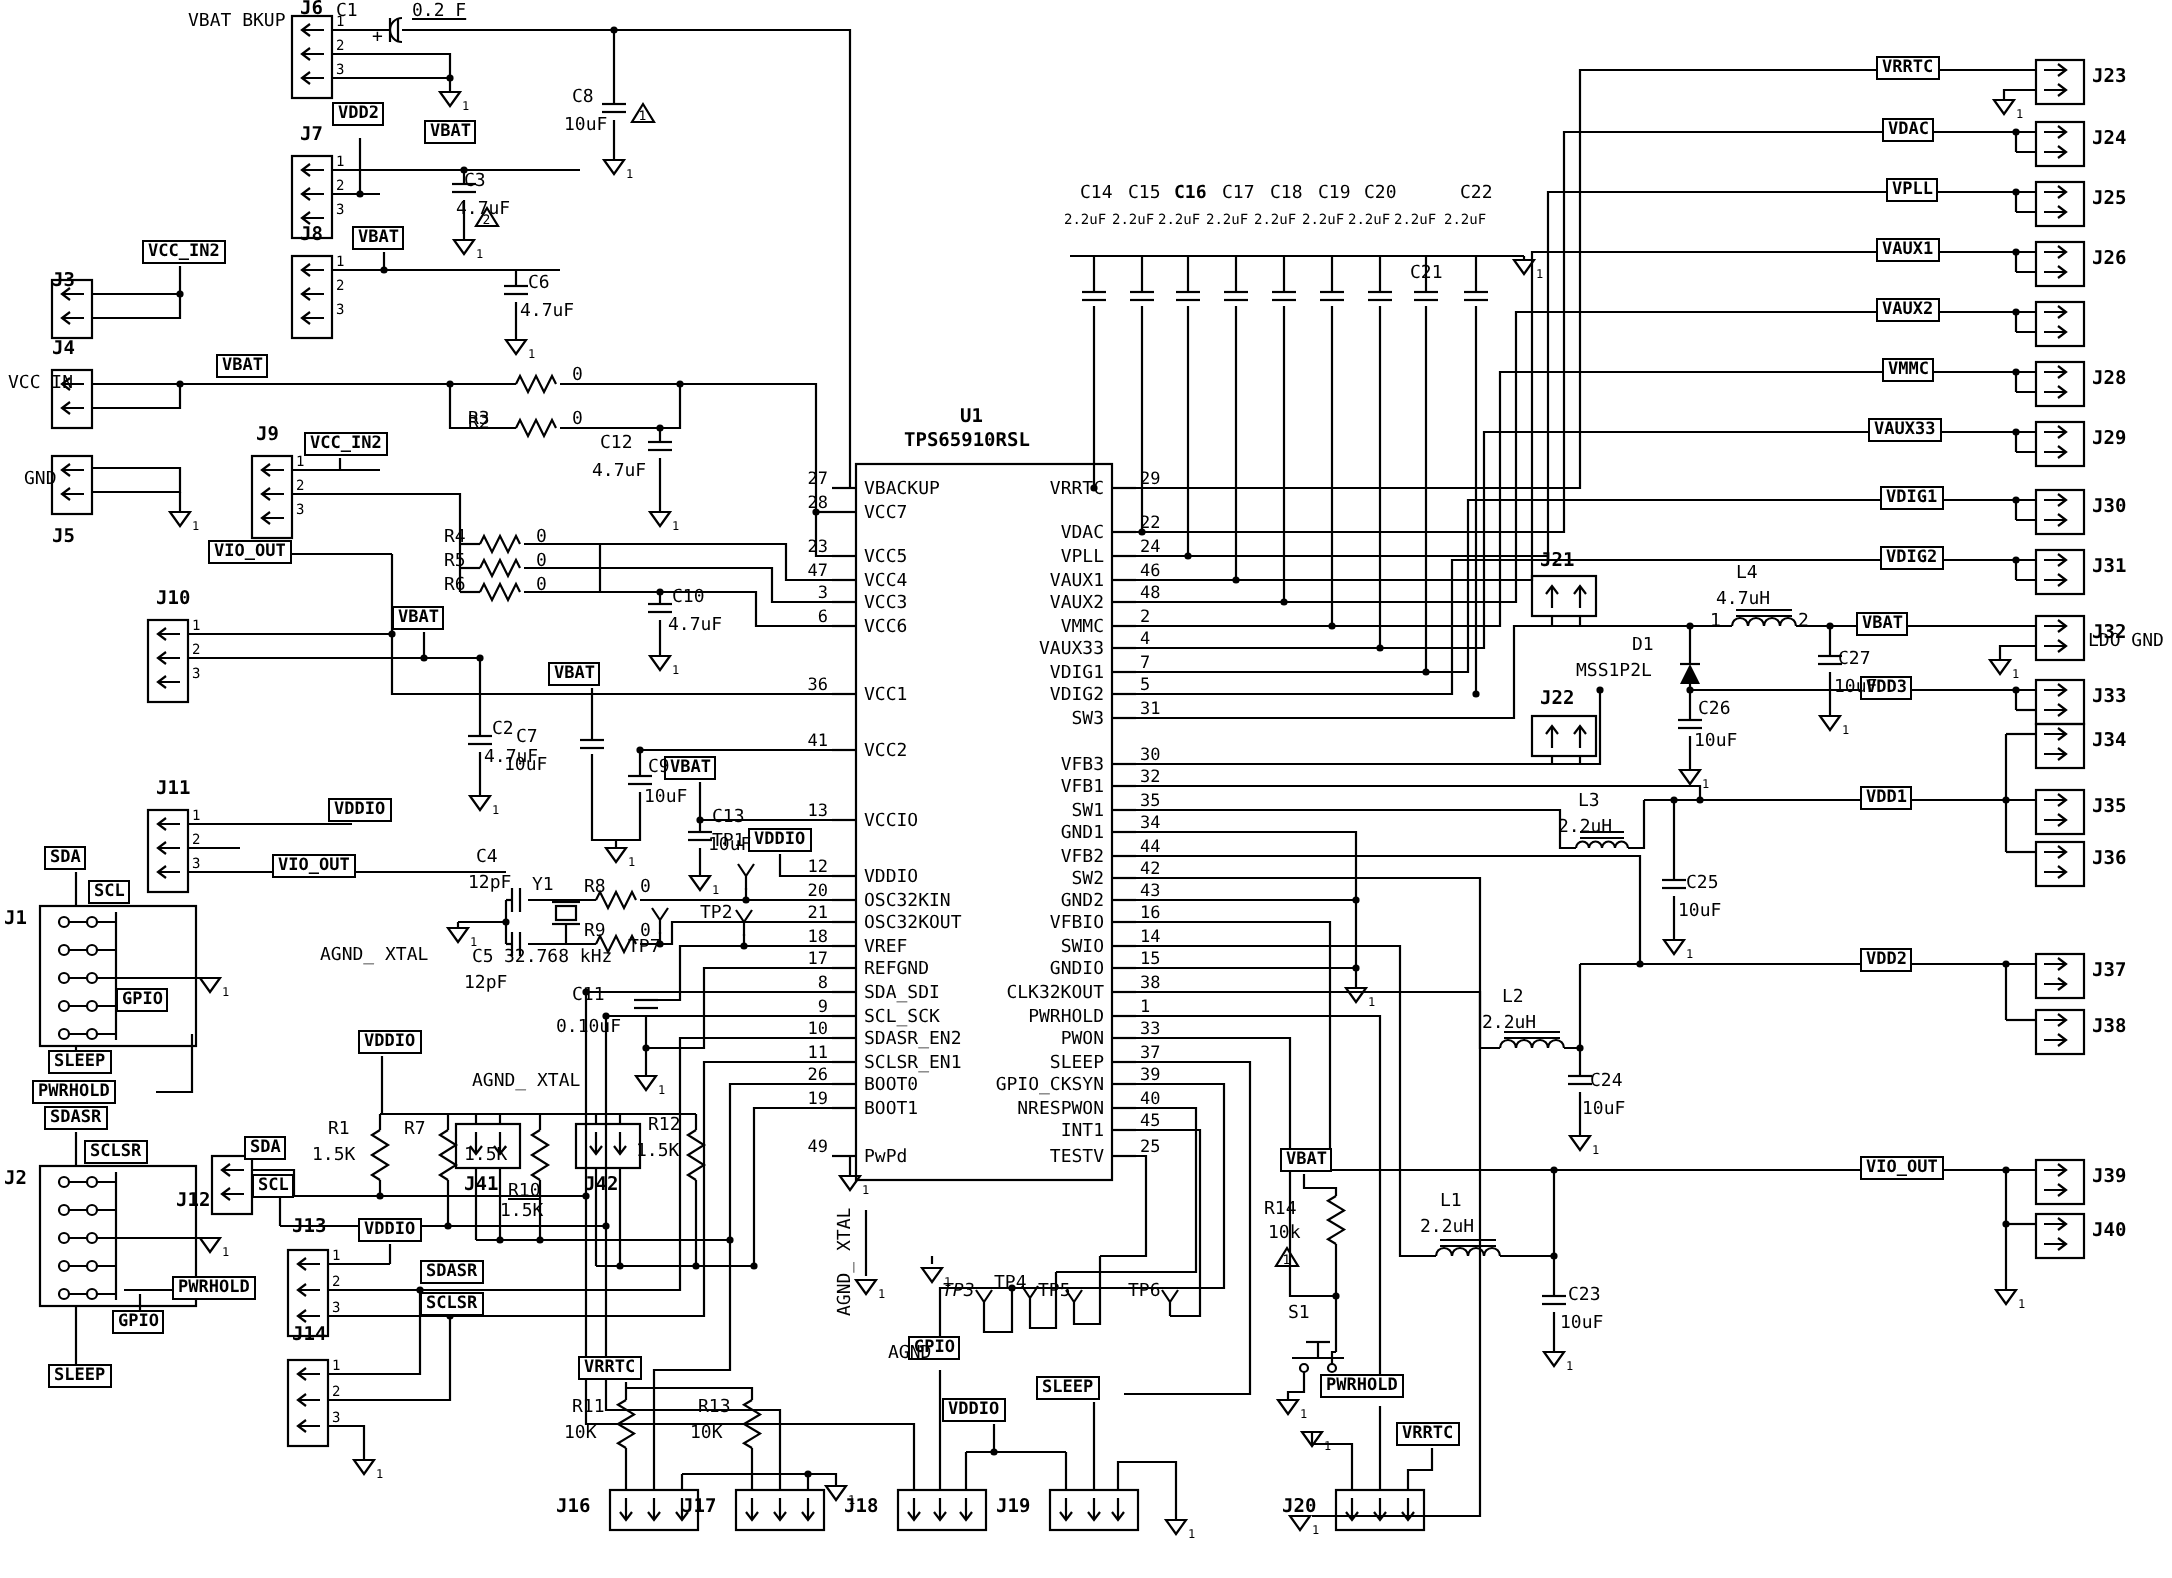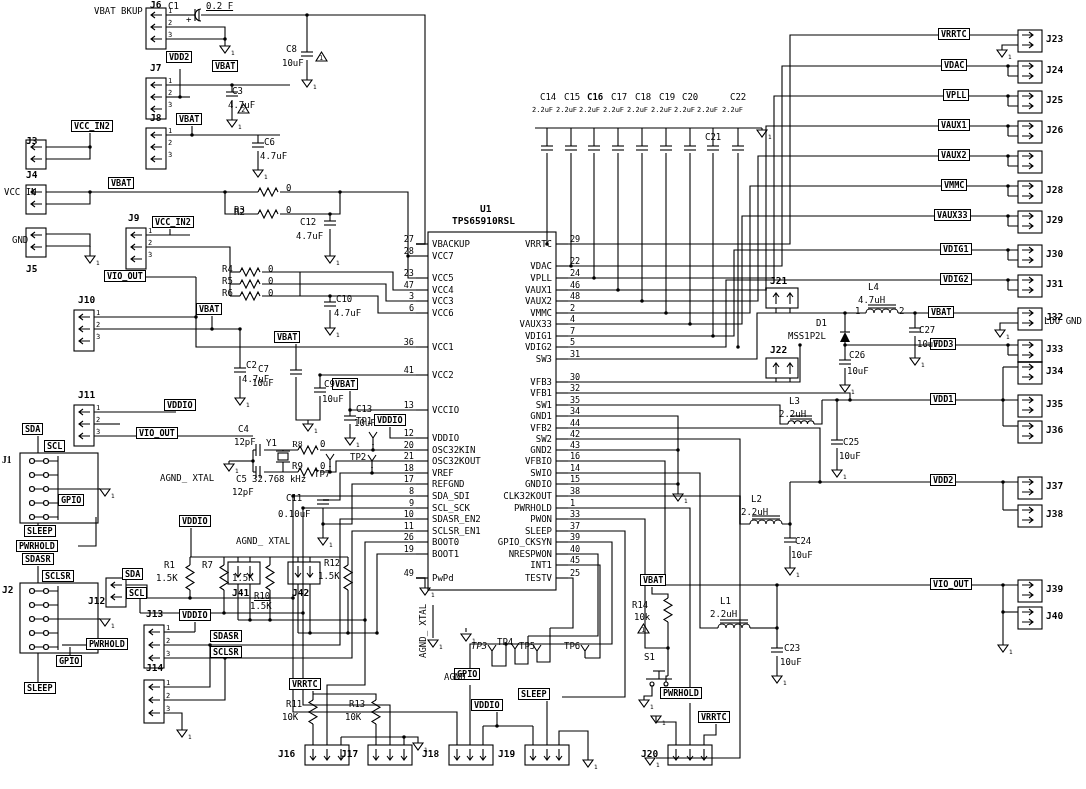--- a/index.html
+++ b/index.html
@@ -931,21 +931,21 @@
       <div class="p v" style="left: 418px; top: 658px;">AGND_ XTAL</div>
       <div class="p cn" style="left: 150px; top: 0px;">J6</div>
       <div class="p cn" style="left: 150px; top: 63px;">J7</div>
       <div class="p cn" style="left: 150px; top: 113px;">J8</div>
       <div class="p cn" style="left: 26px; top: 125px; margin-top: 11px;">J3</div>
       <div class="p cn" style="left: 26px; top: 170px;">J4</div>
       <div class="p cn" style="left: 26px; top: 264px;">J5</div>
       <div class="p cn" style="left: 128px; top: 213px;">J9</div>
       <div class="p cn" style="left: 78px; top: 295px;">J10</div>
       <div class="p cn" style="left: 78px; top: 390px;">J11</div>
-      <div class="p cn" style="left: 2px; top: 455px; font-family: Liberation Serif, serif;">J1</div>
+      <div class="p cn" style="left: 2px; top: 455px;">J1</div>
       <div class="p cn" style="left: 2px; top: 585px;">J2</div>
       <div class="p cn" style="left: 88px; top: 596px;">J12</div>
       <div class="p cn" style="left: 146px; top: 609px;">J13</div>
       <div class="p cn" style="left: 146px; top: 663px;">J14</div>
       <div class="p cn" style="left: 232px; top: 588px;">J41</div>
       <div class="p cn" style="left: 292px; top: 588px;">J42</div>
       <div class="p cn" style="left: 278px; top: 749px;">J16</div>
       <div class="p cn" style="left: 341px; top: 749px;">J17</div>
       <div class="p cn" style="left: 422px; top: 749px;">J18</div>
       <div class="p cn" style="left: 498px; top: 749px;">J19</div>
@@ -1001,21 +1001,21 @@
       <div class="p" style="left: 222px; top: 288px;">R6</div>
       <div class="p" style="left: 268px; top: 288px;">0</div>
       <div class="p" style="left: 164px; top: 560px;">R1</div>
       <div class="p" style="left: 156px; top: 573px;">1.5K</div>
       <div class="p" style="left: 202px; top: 560px;">R7</div>
       <div class="p" style="left: 232px; top: 573px;">1.5K</div>
       <div class="p" style="left: 254px; top: 591px; text-decoration: underline;">R10</div>
       <div class="p" style="left: 250px; top: 601px;">1.5K</div>
       <div class="p" style="left: 324px; top: 558px;">R12</div>
       <div class="p" style="left: 318px; top: 571px;">1.5K</div>
-      <div class="p" style="left: 292px; top: 439px; font-family: Liberation Serif, serif;">R8</div>
+      <div class="p" style="left: 292px; top: 439px;">R8</div>
       <div class="p" style="left: 320px; top: 439px;">0</div>
       <div class="p" style="left: 292px; top: 461px;">R9</div>
       <div class="p" style="left: 320px; top: 461px;">0</div>
       <div class="p" style="left: 286px; top: 699px;">R11</div>
       <div class="p" style="left: 282px; top: 712px;">10K</div>
       <div class="p" style="left: 349px; top: 699px; text-align: right;">R13</div>
       <div class="p" style="left: 345px; top: 712px;">10K</div>
       <div class="p" style="left: 632px; top: 600px;">R14</div>
       <div class="p" style="left: 634px; top: 612px;">10k</div>
       <div class="p" style="left: 720px; top: 596px;">L1</div>

